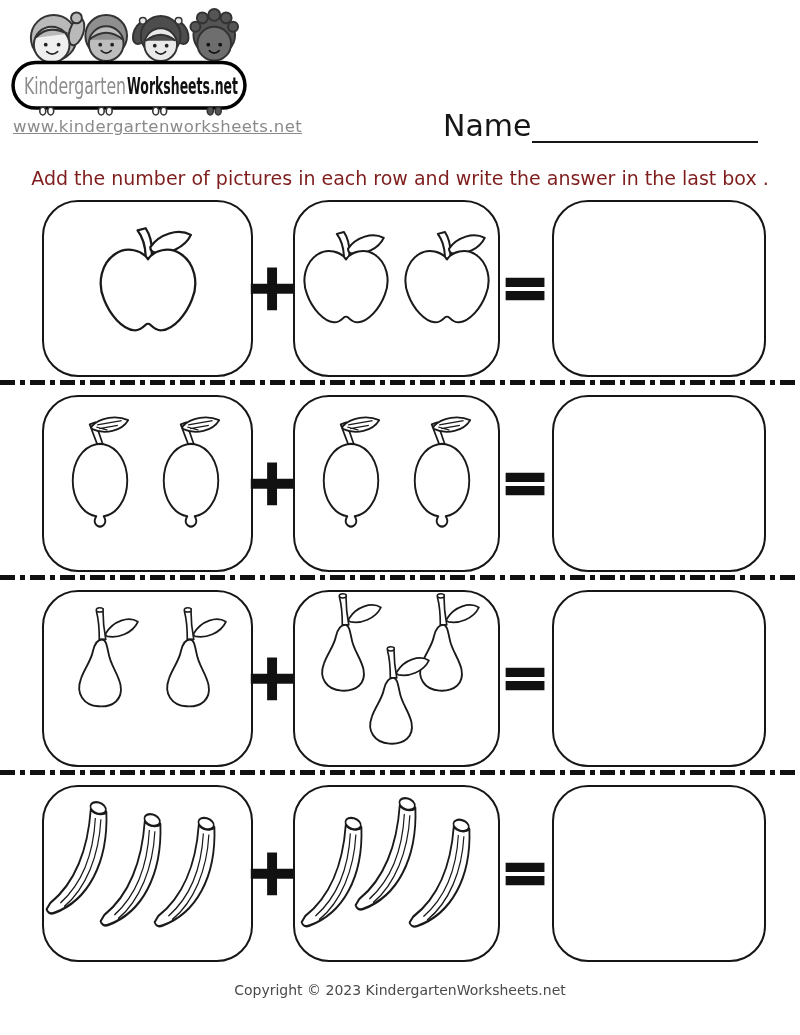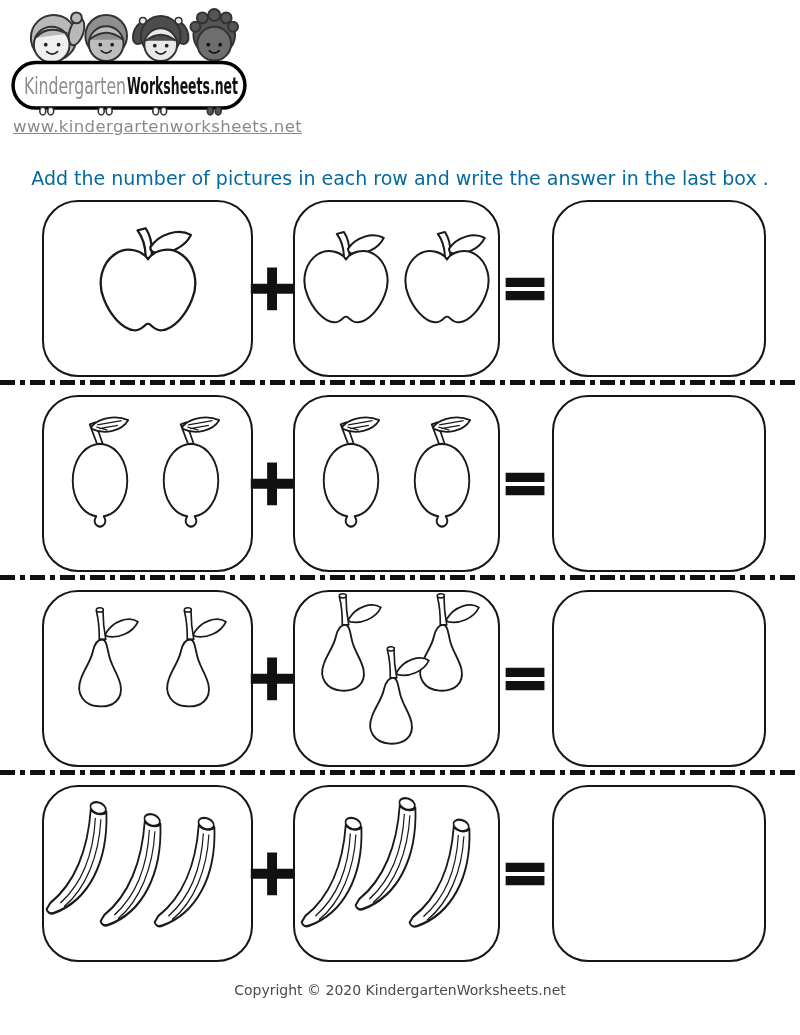--- a/index.html
+++ b/index.html
@@ -7,21 +7,21 @@
     position:relative;width:800px;height:1035px;background:#ffffff;
     font-family:"DejaVu Sans",sans-serif;overflow:hidden;color:#1a1a1a;
   }
   
   .logo-svg{position:absolute;left:10px;top:6px;width:238px;height:112px;}
   .site-url{position:absolute;left:13px;top:117px;font-size:16.5px;color:#8a8a8a;letter-spacing:.4px;text-decoration:underline;}
   .page-title{position:absolute;left:252px;right:6px;top:27px;text-align:center;
     font-size:28.5px;color:#161616;letter-spacing:.3px;white-space:nowrap;}
   .name-row{position:absolute;left:443px;top:105px;font-size:30px;color:#161616;}
   .name-line{display:inline-block;width:226px;height:36px;border-bottom:2.5px solid #161616;vertical-align:bottom;}
-  .instruction{position:absolute;left:0;right:0;top:167px;text-align:center;font-size:19px;color:#0369a1;}
+  .instruction{position:absolute;left:0;right:0;top:167px;text-align:center;font-size:19px;color:#7f1d1d;}
   
   .ws-row{position:absolute;left:0;width:800px;height:178px;}
   .fruit-box{position:absolute;top:0;height:173px;background:#fff;border:2.5px solid #161616;border-radius:36px;}
   .fb-left{left:42px;width:207px;}
   .fb-right{left:293px;width:203px;}
   .fb-answer{left:552px;width:210px;}
   .op{position:absolute;top:0;height:173px;display:flex;align-items:center;justify-content:center;
       font-weight:bold;color:#111;-webkit-text-stroke:2.5px #111;}
   .op-plus{left:249px;width:46px;font-size:64px;}
   .op-equals{left:497px;width:56px;font-size:58px;}
@@ -126,20 +126,23 @@
       <ellipse cx="147" cy="106" rx="3" ry="4"></ellipse>
         <ellipse cx="155" cy="106" rx="3" ry="4"></ellipse>
       <ellipse cx="202" cy="106" rx="3" ry="4" fill="#555"></ellipse>
         <ellipse cx="210" cy="106" rx="3" ry="4" fill="#555"></ellipse>
     </g>
   </svg>
 
   <div class="site-url">www.kindergartenworksheets.net</div>
 
 
+  <div class="name-row">
+    <span>Name</span><span class="name-line"></span>
+  </div>
 
   <div class="instruction">Add the number of pictures in each row and write the answer in the last box .</div>
 
   <div id="rows">
       <div class="ws-row" style="top: 200px;">
         <div class="fruit-box fb-left">
           <svg viewBox="0 0 100 110" preserveAspectRatio="none" class="fruit" style="left: 46px; top: 24px; width: 116px; height: 122px;">
             <use href="#sym-apple"></use>
           </svg>
         </div>
@@ -226,15 +229,15 @@
         </div>
         <div class="op op-equals">=</div>
         <div class="fruit-box fb-answer"></div>
       </div>
       <div class="separator" style="top: 380px;"></div>
       <div class="separator" style="top: 575px;"></div>
       <div class="separator" style="top: 770px;"></div>
     </div>
 
   <div class="footer">
-    <div>Copyright © 2020 KindergartenWorksheets.net</div>
+    <div>Copyright © 2023 KindergartenWorksheets.net</div>
   </div>
 </div>
 
 </body></html>

